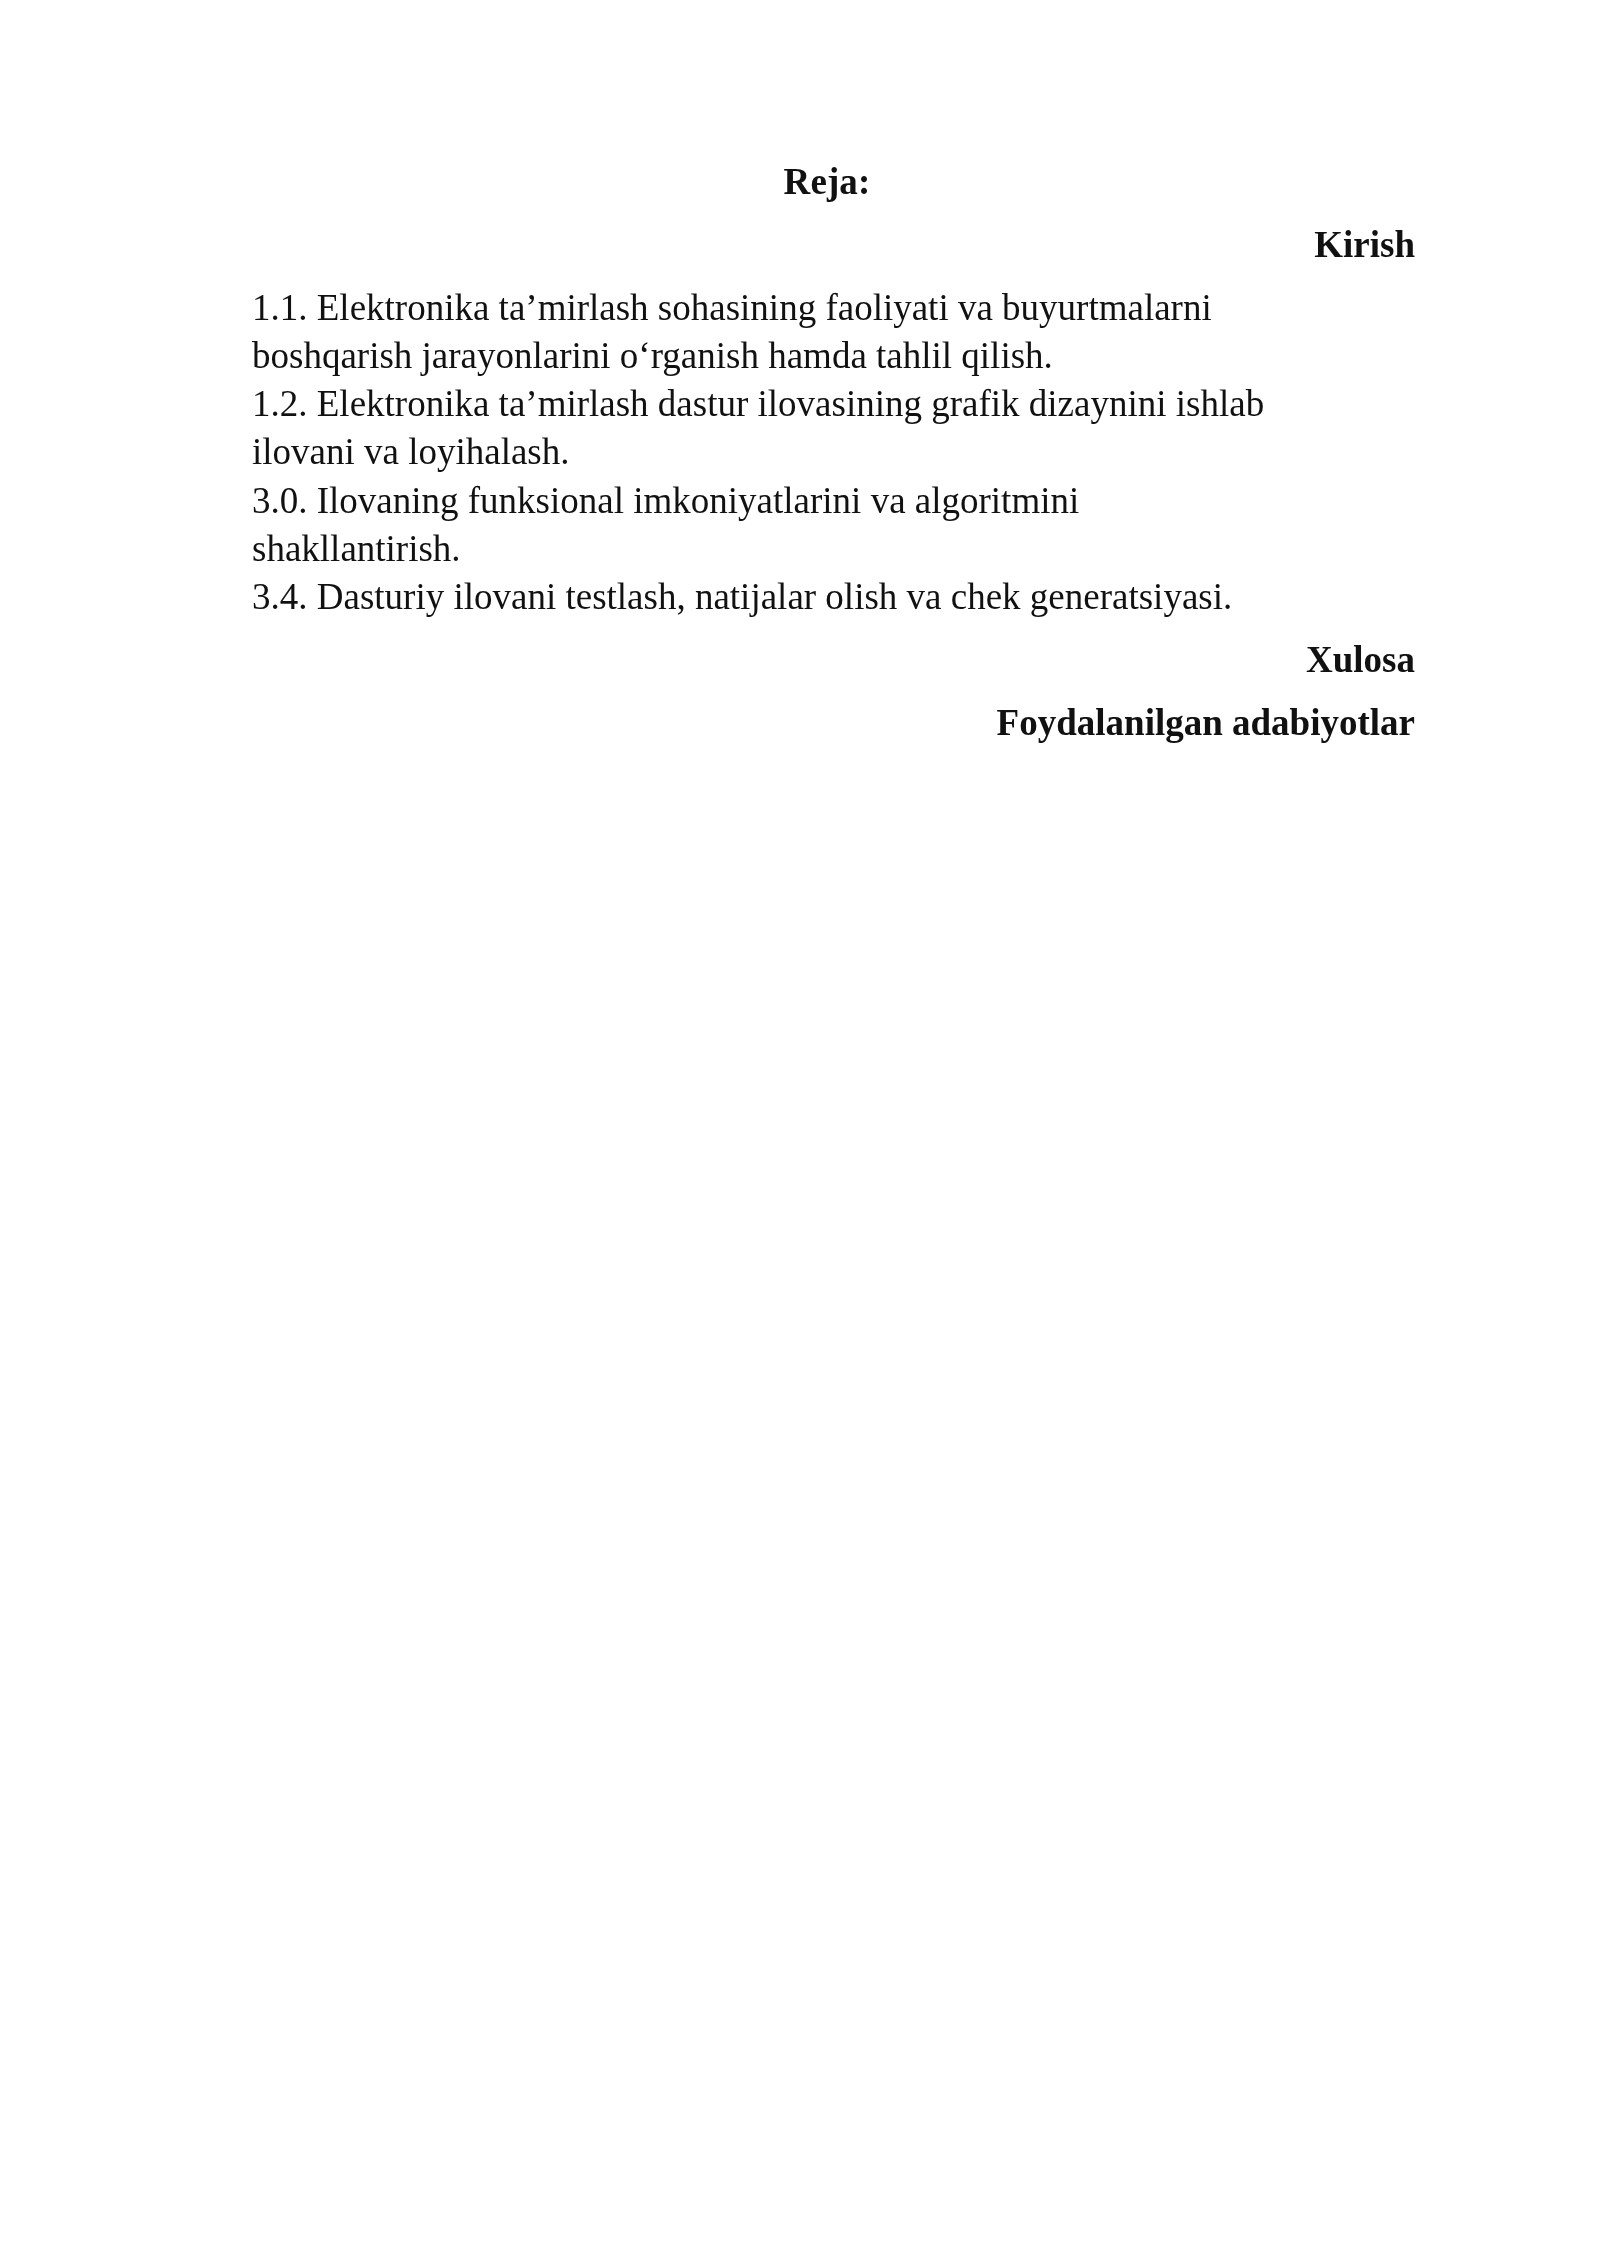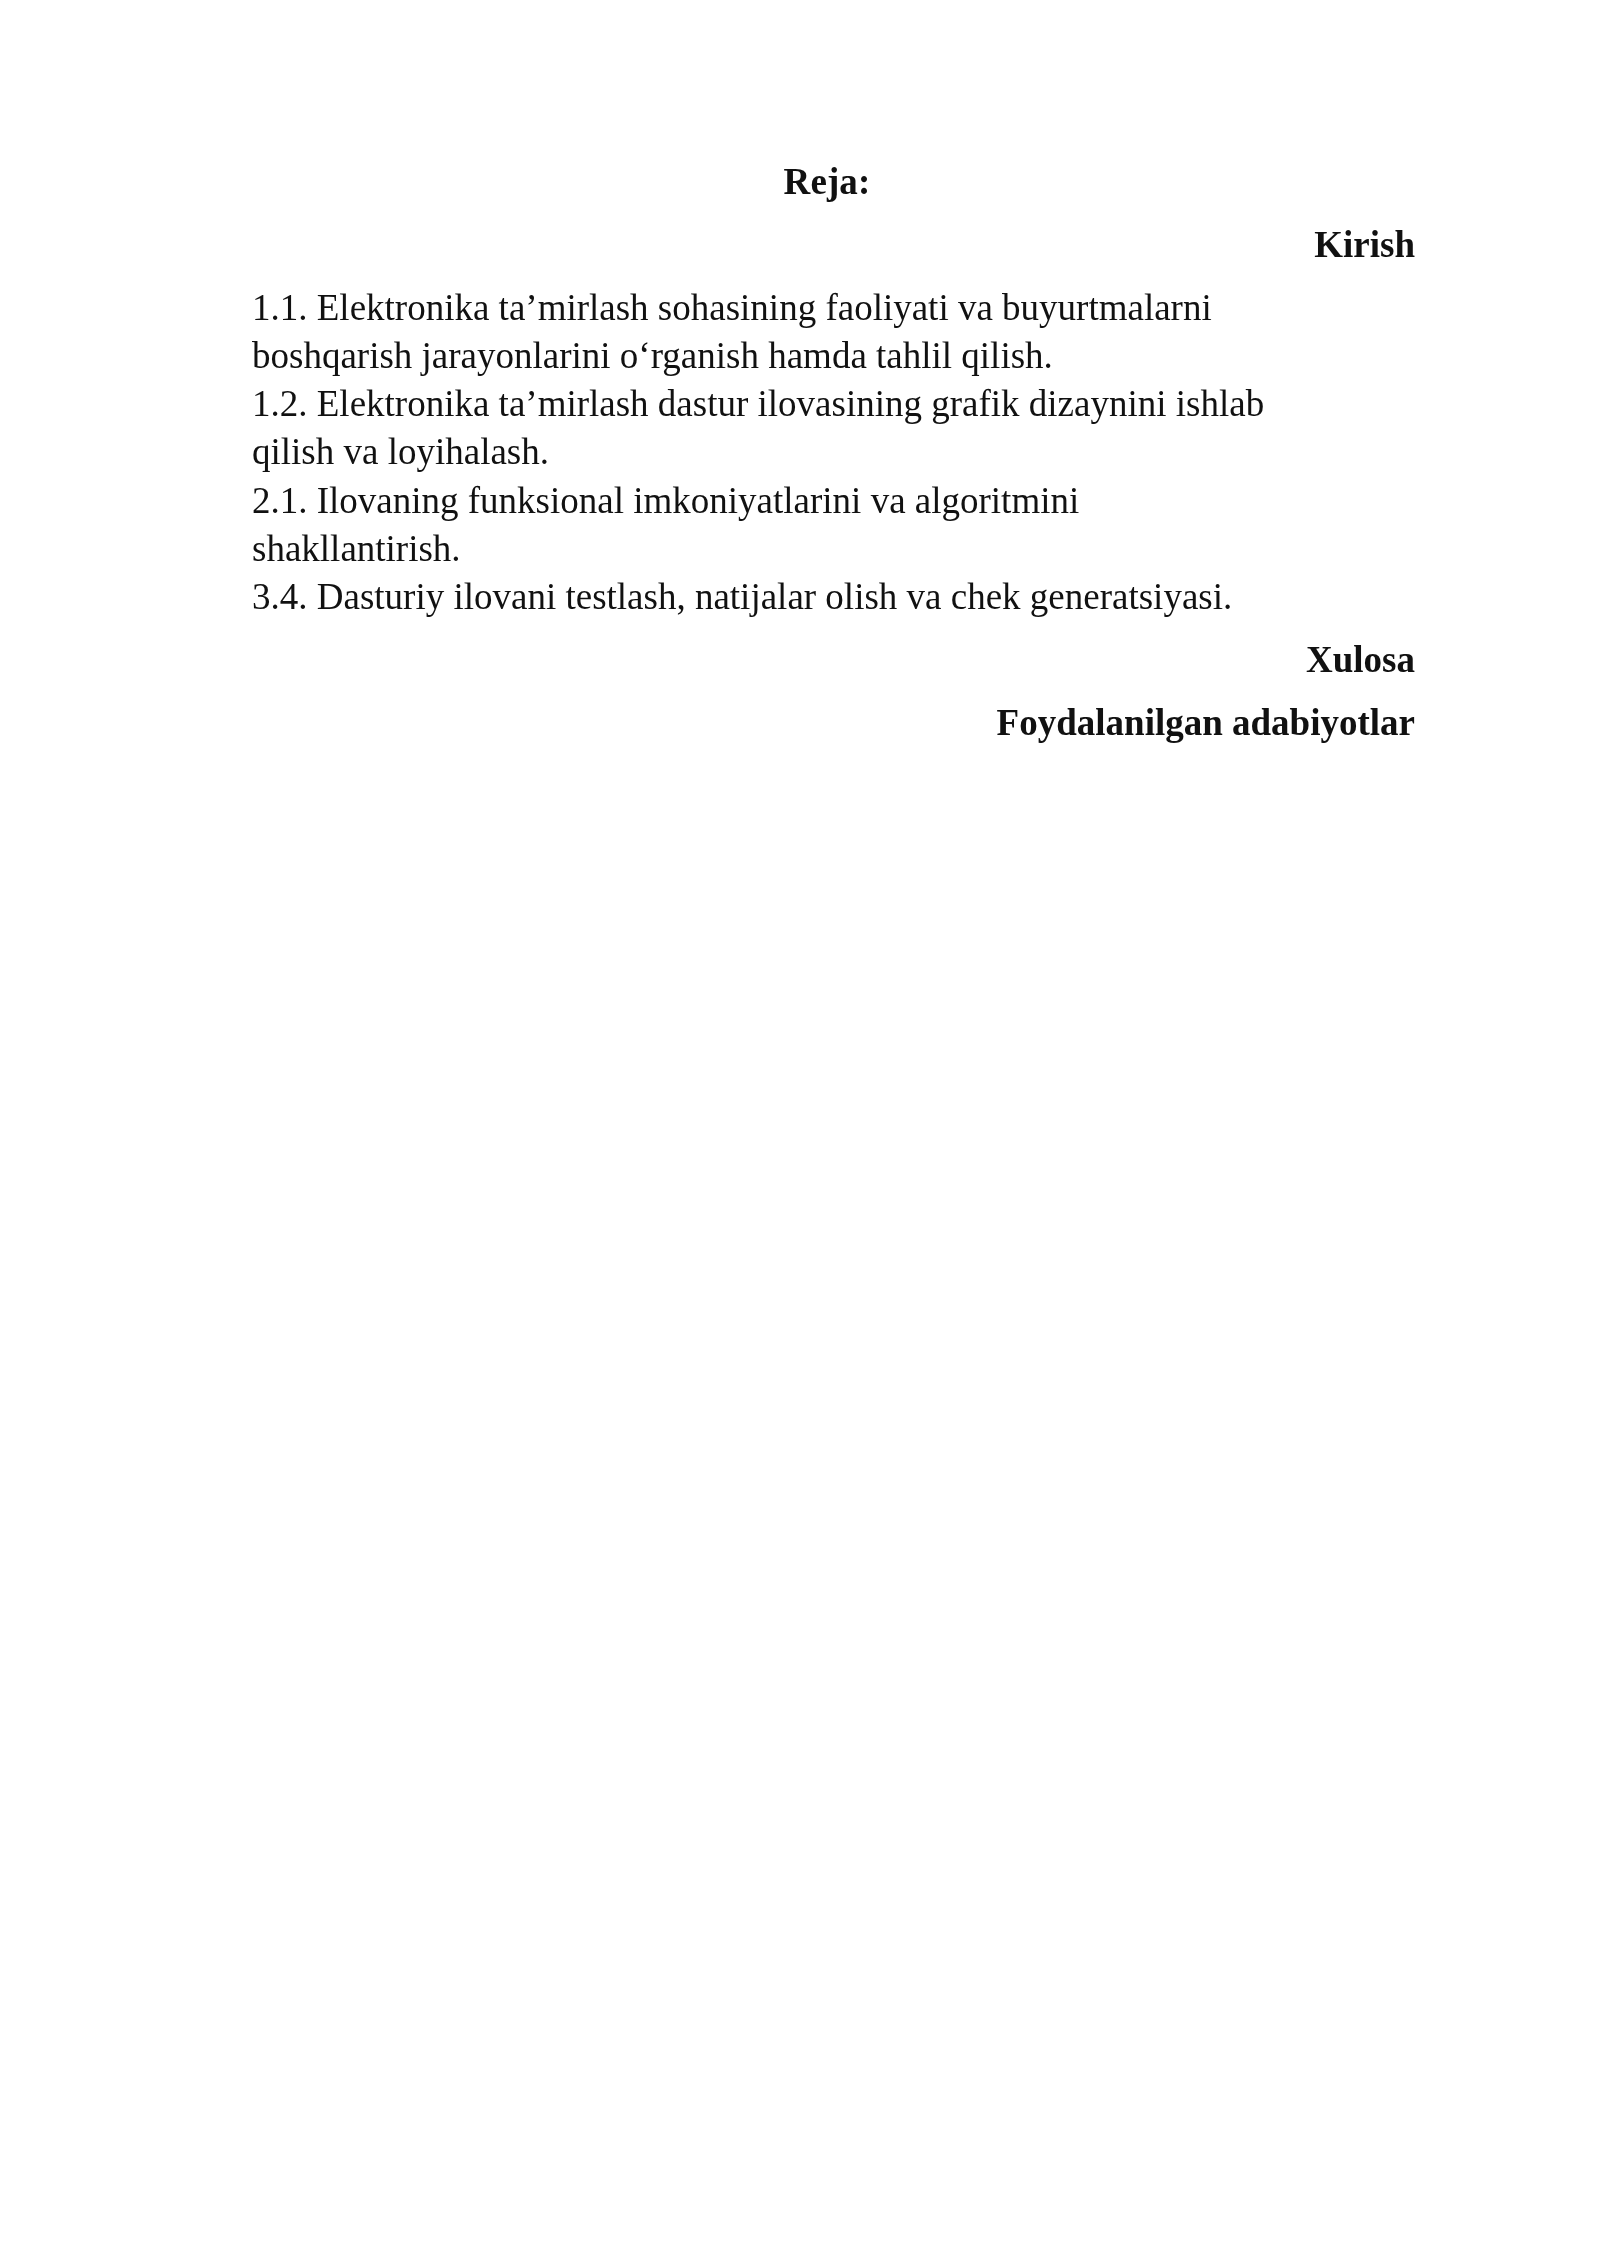--- a/index.html
+++ b/index.html
@@ -75,26 +75,26 @@
     <div class="line bold">Kirish</div>
 
 
     <div class="para">
       <span class="ln">1.1. Elektronika ta’mirlash sohasining faoliyati va buyurtmalarni</span>
       <span class="ln">boshqarish jarayonlarini oʻrganish hamda tahlil qilish.</span>
     </div>
 
     <div class="para">
       <span class="ln">1.2. Elektronika ta’mirlash dastur ilovasining grafik dizaynini ishlab</span>
-      <span class="ln">qilish va loyihalash.</span>
+      <span class="ln">ilovani va loyihalash.</span>
     </div>
 
 
     <div class="para">
-      <span class="ln">2.1. Ilovaning funksional imkoniyatlarini va algoritmini</span>
+      <span class="ln">3.0. Ilovaning funksional imkoniyatlarini va algoritmini</span>
       <span class="ln">shakllantirish.</span>
     </div>
 
     <div class="para">
       <span class="ln">3.4. Dasturiy ilovani testlash, natijalar olish va chek generatsiyasi.</span>
     </div>
 
     <div class="line bold">Xulosa</div>
 
     <div class="line bold">Foydalanilgan adabiyotlar</div>

